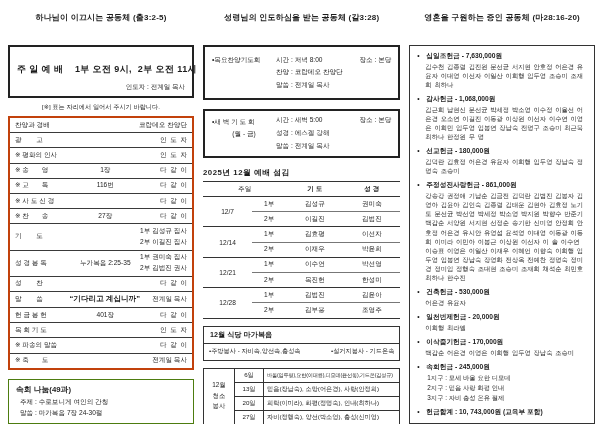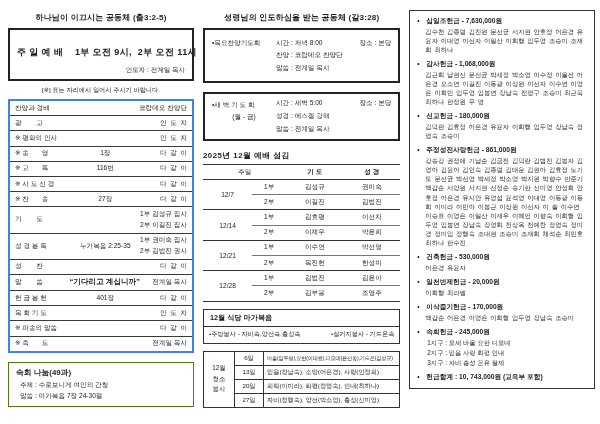--- a/index.html
+++ b/index.html
@@ -2,28 +2,28 @@
 <html><head>
 <meta charset="utf-8">
 <style>
   html,body{margin:0;padding:0;background:#fbfbfa;}
   body{width:600px;height:424px;font-family:"Liberation Sans","DejaVu Sans",sans-serif;color:#1c1c1c;}
   .page{box-sizing:border-box;width:600px;height:424px;display:flex;gap:9px;padding:10px 5px 4px 8px;background:#fff;}
   .col{box-sizing:border-box;}
   .col-left{width:186px;}
   .col-mid{width:202px;}
   .col-right{width:190px;}
-  .col-title{font-weight:bold;font-size:8px;text-align:center;margin:2px 0 5px;white-space:nowrap;letter-spacing:.2px;}
+  .col-title{font-weight:bold;font-size:8px;text-align:center;margin:2px 0 22px;white-space:nowrap;letter-spacing:.2px;}
 
   
   .service-box{border:2px solid #222;padding:16px 7px 4px;}
   .svc-line{font-weight:bold;font-size:9px;letter-spacing:.4px;white-space:pre;}
   .svc-leader{text-align:right;font-size:6.5px;margin-top:7px;}
   .note{font-size:6.2px;text-align:center;margin:5px 0 4px;}
-  .order{border:2px solid #3b82f6;}
+  .order{border:2px solid #c2410c;}
   .orow{display:flex;align-items:center;border-bottom:1px solid #3a3a3a;padding:2.6px 5px;font-size:6.6px;}
   .orow:last-child{border-bottom:none;}
   .oitem{width:36%;white-space:pre;}
   .odetail{flex:1;text-align:center;white-space:pre;}
   .odetail-strong{font-weight:bold;font-size:7.6px;}
   .owho{width:31%;display:flex;flex-direction:column;align-items:flex-end;gap:2px;}
   .owho span{white-space:pre;}
   .sokhoe{border:1px solid #4d7c0f;margin-top:9px;padding:4px 7px 5px;font-size:6.6px;}
   .sokhoe-title{font-weight:bold;font-size:7.8px;margin-bottom:3px;}
   .sokhoe-line{margin:2px 0 0 4px;}
@@ -316,20 +316,21 @@
       </tr>
       <tr>
         <td class="cl-day">27일</td>
         <td class="cl-team">자비(정행숙), 양선(박소영), 충성(신미영)</td>
       </tr>
     </tbody>
       </table>
   </div>
 
   <div class="col col-right">
+    <div class="col-title">영혼을 구원하는 증인 공동체 (마28:16-20)</div>
 
     <div class="rbox">
       <div class="rsec">
         <div class="rlabel">
             <span class="rbullet">•</span>
             <span>십일조헌금 - 7,630,000원</span>
           </div>
         <div class="rnames">김수천 김종렬 김진원 문선균 서지현 안호정 어은경 유윤자 이대영 이선자 이일산 이희행 임두영 조승미 조재희 최하나</div>
       </div>
       <div class="rsec">

